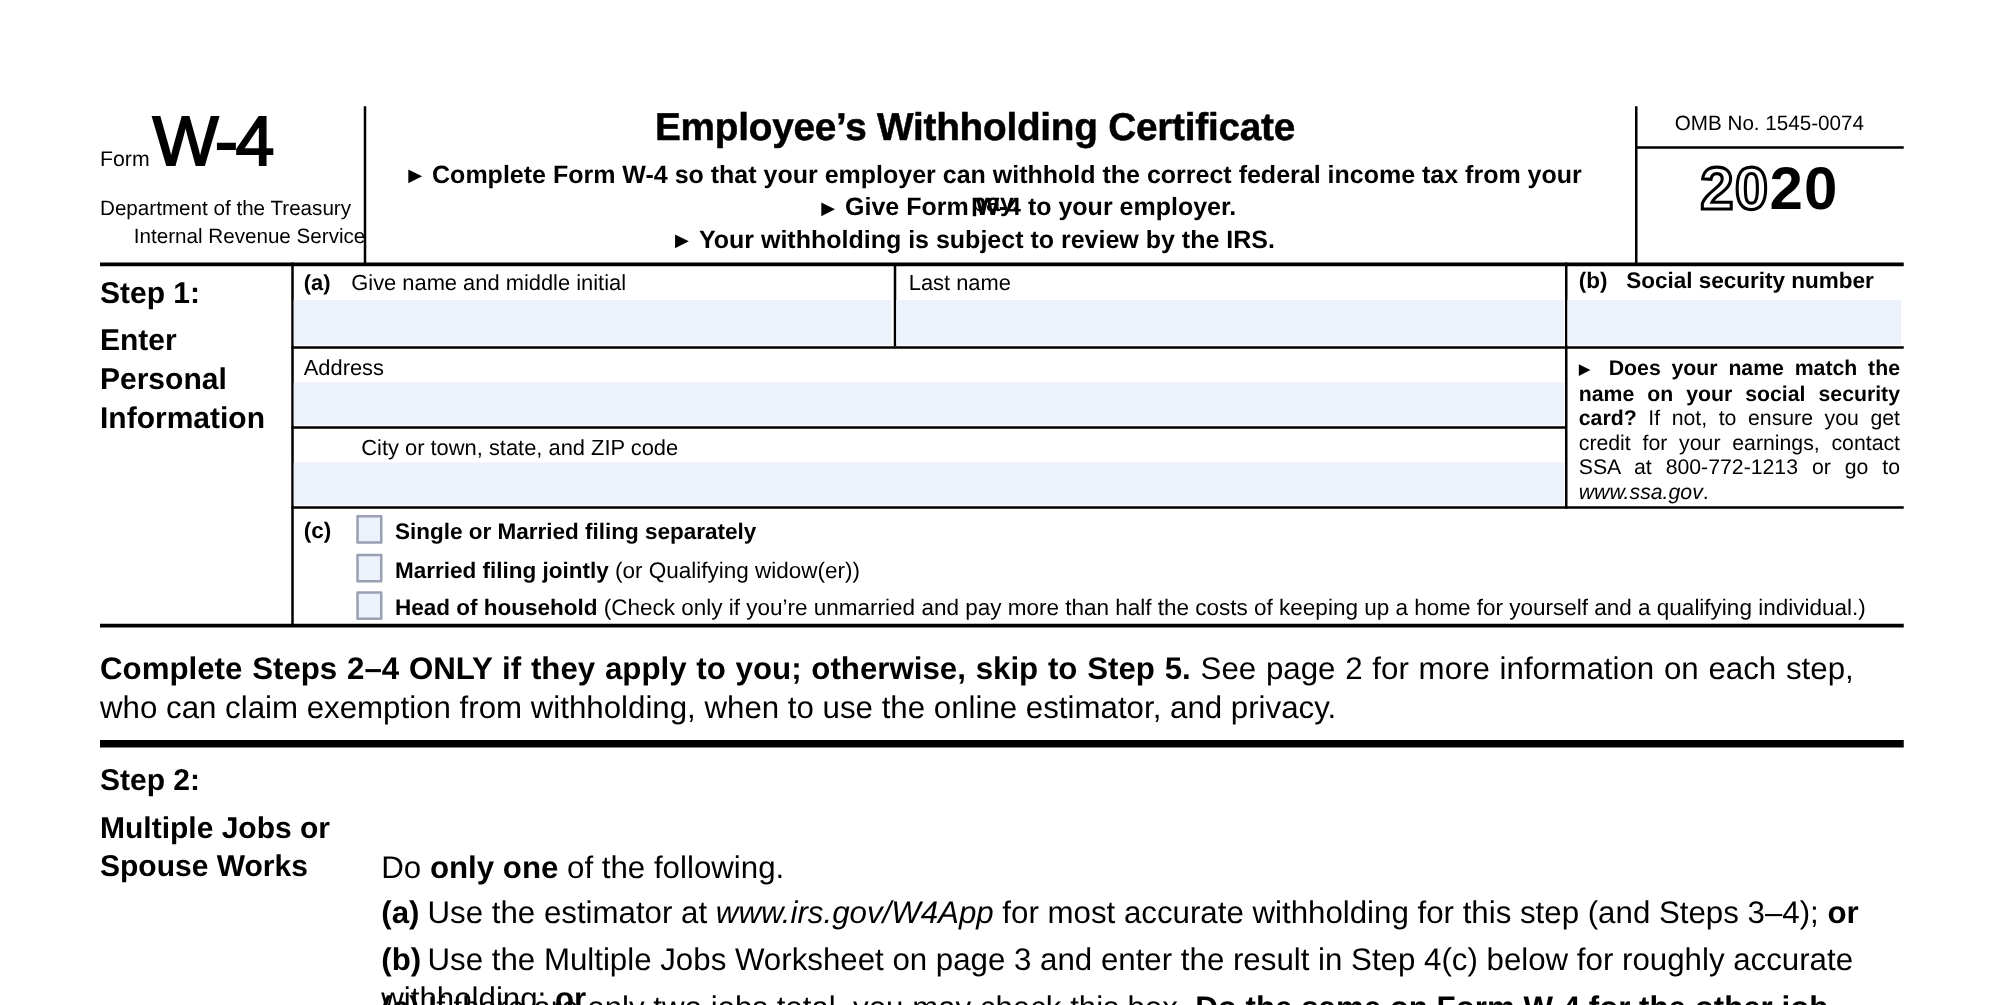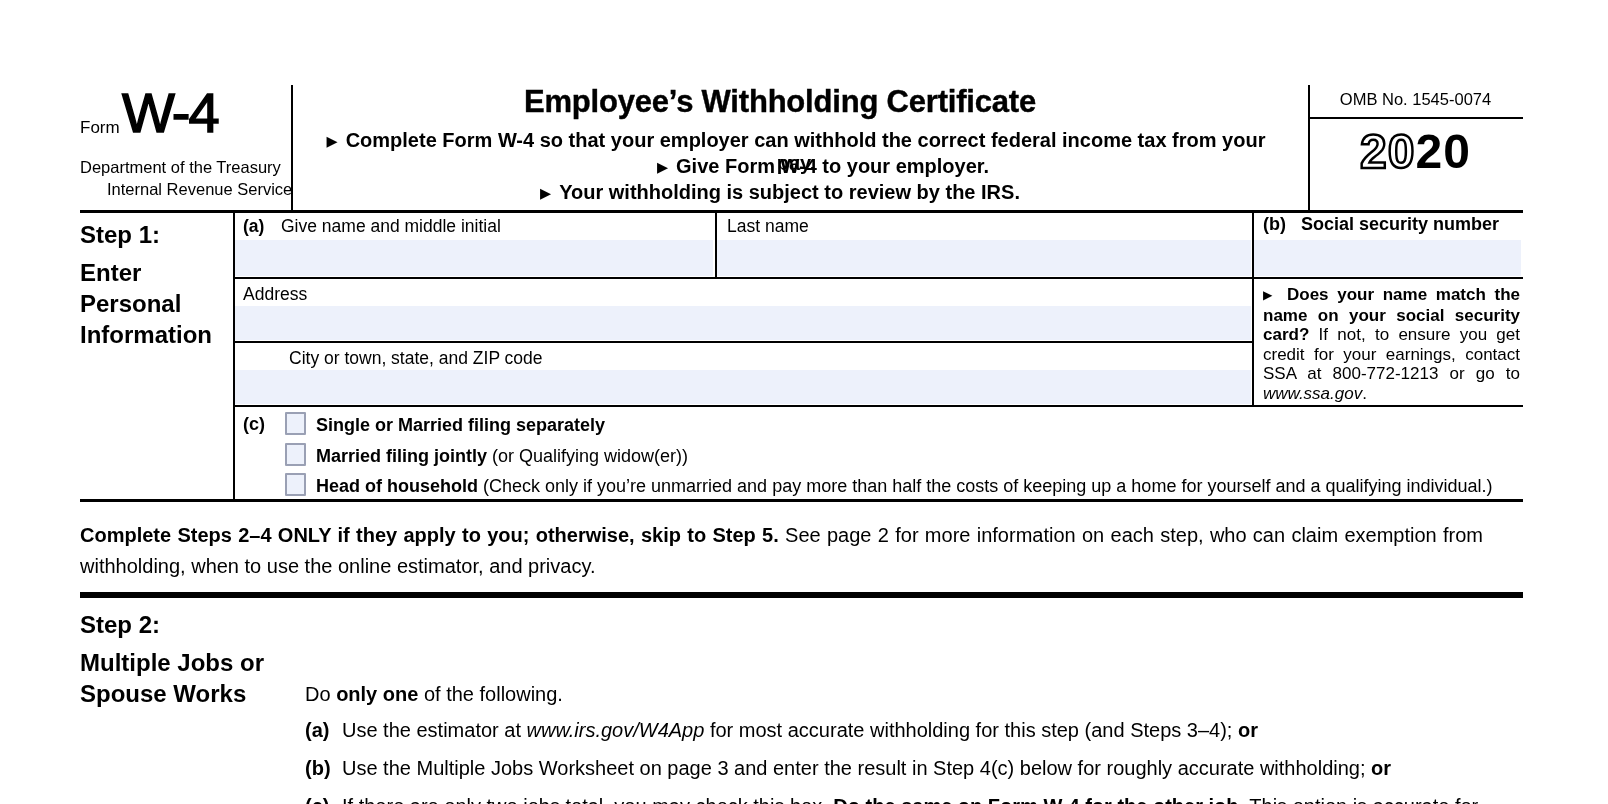--- a/index.html
+++ b/index.html
@@ -24,21 +24,21 @@
     -webkit-text-stroke:1.5px #000;
   }
   .title { font-size:31px; font-weight:bold; letter-spacing:-0.2px; -webkit-text-stroke:0.4px #000; }
   .bullet { font-size:20px; font-weight:bold; }
   .year { font-size:48px; font-weight:800; letter-spacing:1px; }
   .year-outline { color:#fff; -webkit-text-stroke:2.5px #000; }
   .steplabel { font-size:24px; font-weight:bold; }
   .fieldlabel { font-size:17.5px; }
   .smallbold { font-size:18px; font-weight:bold; }
   .cblabel { font-size:18px; }
-  .body { font-size:20px; line-height:31px; }
+  .body { font-size:25px; line-height:31px; }
   .note { font-size:17px; line-height:19.5px; text-align:justify; }
   .tag { display:inline-block; width:37px; font-weight:bold; }
 </style>
 </head>
 <body>
 
 <div class="page">
 
   <div class="abs" style="left:80px;top:118px;font-size:17px;">Form</div>
   <div class="abs formnum" style="left:122px;top:80px;">W-4</div>

